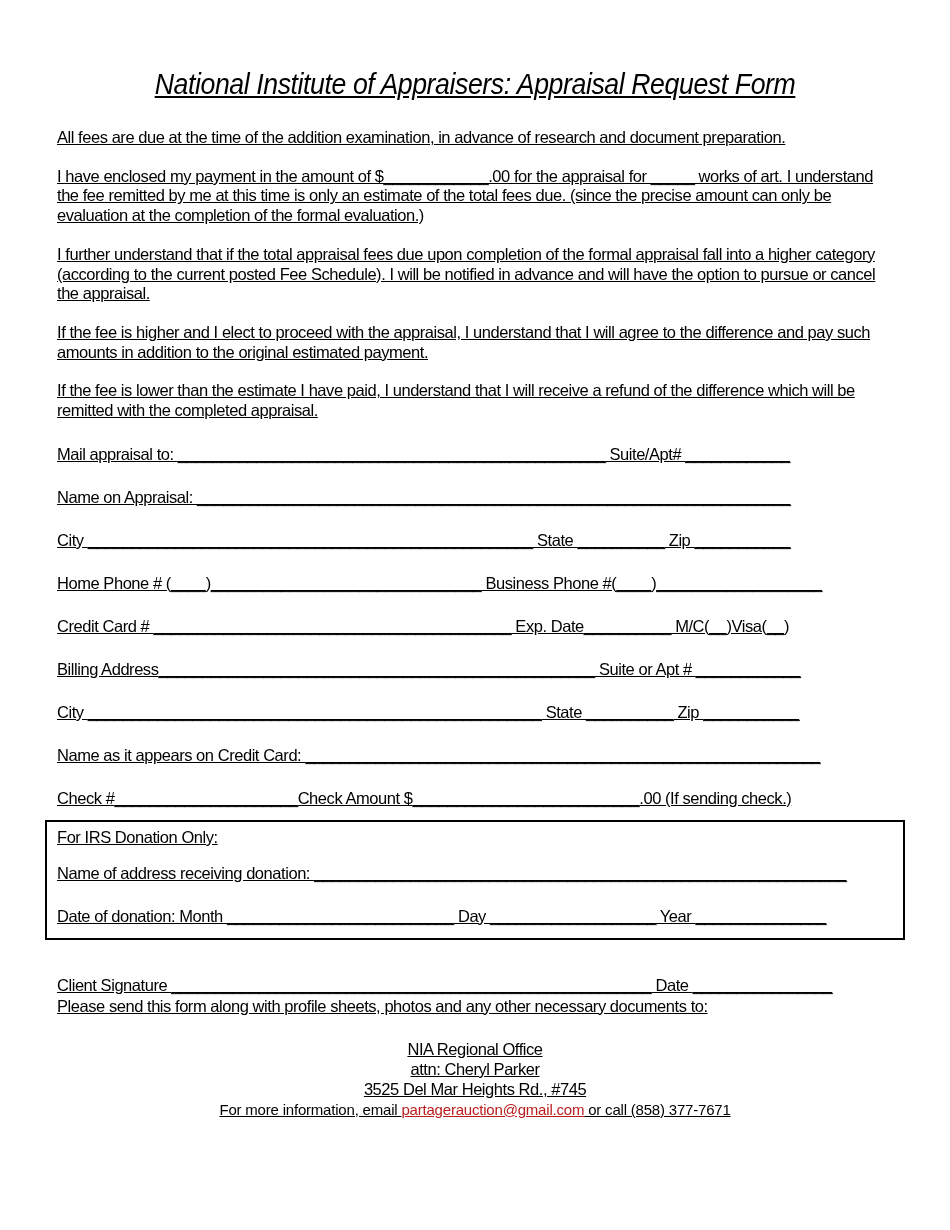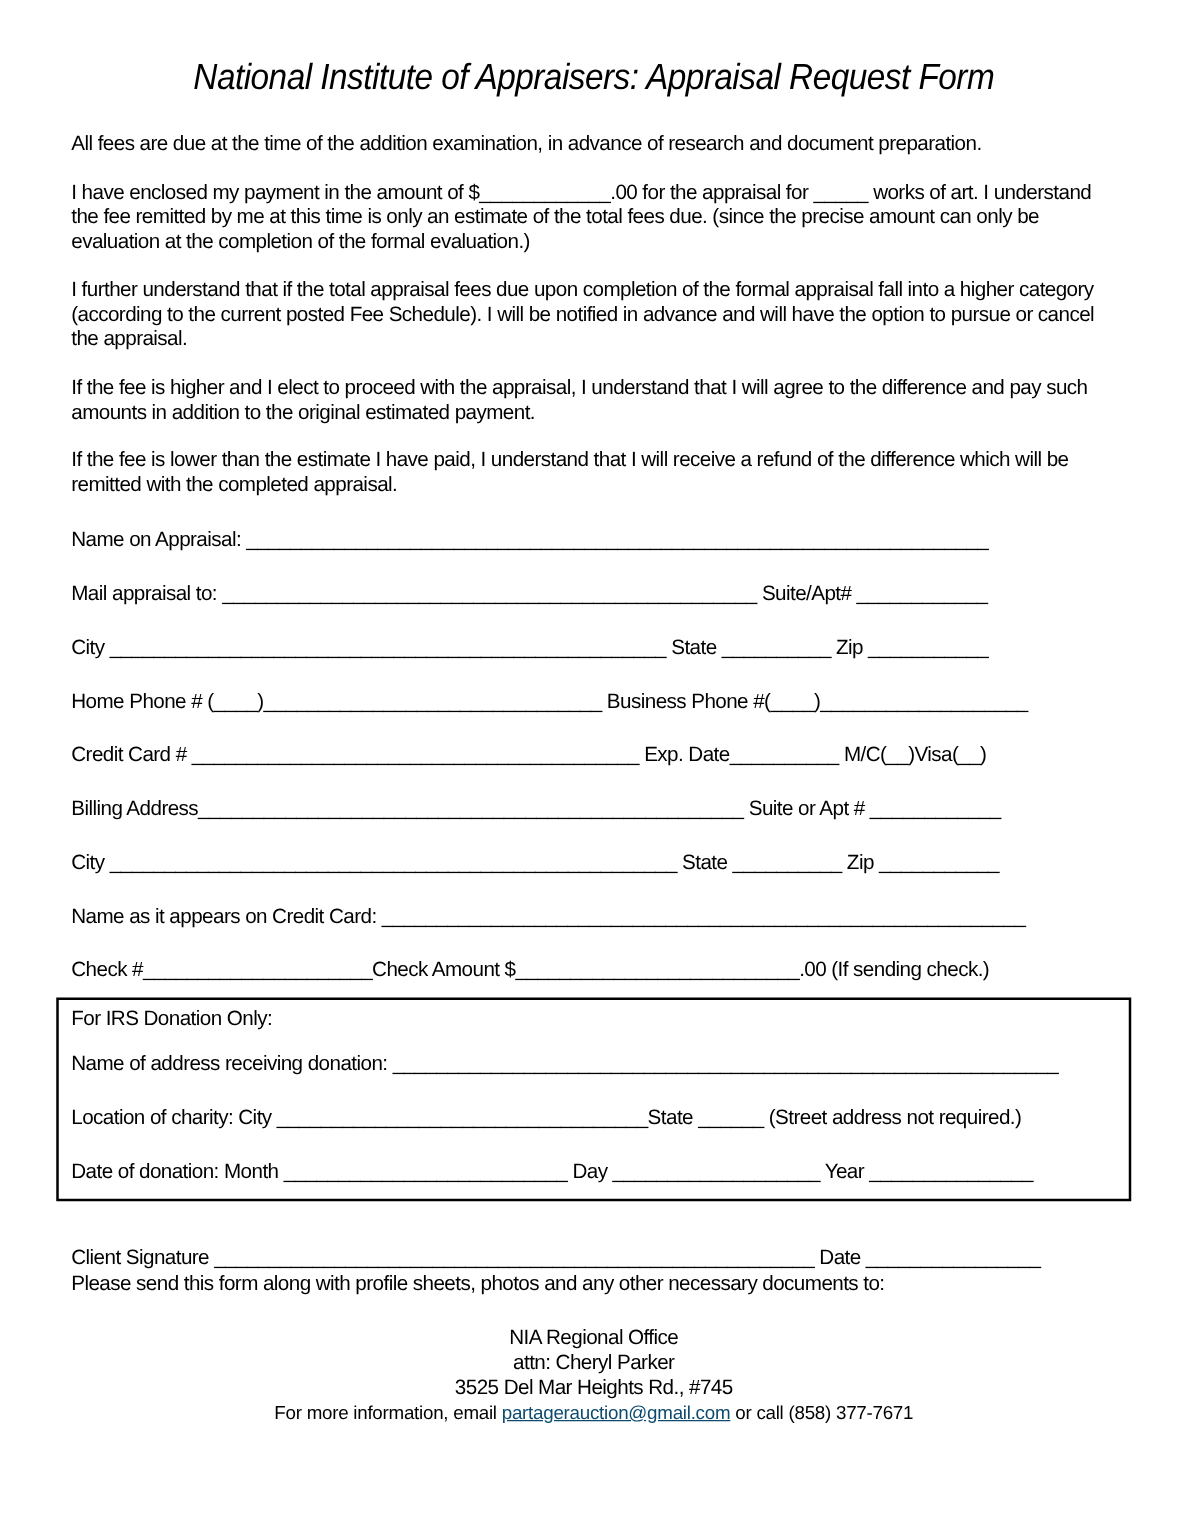--- a/index.html
+++ b/index.html
@@ -3,21 +3,21 @@
 <meta charset="utf-8">
 <style>
   html, body { margin: 0; padding: 0; background: #ffffff; }
   body {
     width: 950px;
     font-family: "Liberation Sans", sans-serif;
     color: #000000;
     font-size: 16.5px;
     letter-spacing: -0.45px;
   }
-  .page { padding: 44px 57px 40px 57px; width: 836px; }
+  .page { padding: 66px 57px 40px 57px; width: 836px; text-decoration: underline; }
   .title {
     margin: 0;
     text-align: center;
     font-size: 29px;
     line-height: 36px;
     font-style: italic;
     font-weight: normal;
     transform: scaleX(0.92);
     white-space: nowrap;
   }
@@ -33,21 +33,21 @@
     margin-left: -12px;
     margin-right: -12px;
     padding: 0 10px 0 10px;
   }
   .irs-box .fline.boxfirst { line-height: 30px; height: 30px; }
   .sig-line { margin-top: 35px; line-height: 21px; white-space: pre; }
   .send-note { line-height: 21px; white-space: pre; }
   .addr { margin-top: 22px; text-align: center; }
   .al { line-height: 20px; white-space: pre; }
   .info { line-height: 21px; font-size: 15px; letter-spacing: -0.2px; white-space: pre; }
-  .info a { color: #0c4a6e; text-decoration: underline; cursor: pointer; }
+  .info a { color: #b91c1c; text-decoration: underline; cursor: pointer; }
 </style>
 </head>
 <body>
 
 <div class="page">
 
   <h1 class="title">National Institute of Appraisers: Appraisal Request Form</h1>
 
   <div class="para first">
     <div class="pl">All fees are due at the time of the addition examination, in advance of research and document preparation.</div>
@@ -70,23 +70,23 @@
     <div class="pl">amounts in addition to the original estimated payment.</div>
   </div>
 
   <div class="para">
     <div class="pl">If the fee is lower than the estimate I have paid, I understand that I will receive a refund of the difference which will be</div>
     <div class="pl">remitted with the completed appraisal.</div>
   </div>
 
   <div class="form-section">
 
+    <div class="fline"><span class="lb">Mail appraisal to: </span><span class="bl">_________________________________________________</span><span class="lb"> Suite/Apt# </span><span class="bl">____________</span></div>
+
     <div class="fline"><span class="lb">Name on Appraisal: </span><span class="bl">____________________________________________________________________</span></div>
-
-    <div class="fline"><span class="lb">Mail appraisal to: </span><span class="bl">_________________________________________________</span><span class="lb"> Suite/Apt# </span><span class="bl">____________</span></div>
 
     <div class="fline"><span class="lb">City </span><span class="bl">___________________________________________________</span><span class="lb"> State </span><span class="bl">__________</span><span class="lb"> Zip </span><span class="bl">___________</span></div>
 
     <div class="fline"><span class="lb">Home Phone # (</span><span class="bl">____</span><span class="lb">)</span><span class="bl">_______________________________</span><span class="lb"> Business Phone #(</span><span class="bl">____</span><span class="lb">)</span><span class="bl">___________________</span></div>
 
     <div class="fline"><span class="lb">Credit Card # </span><span class="bl">_________________________________________</span><span class="lb"> Exp. Date</span><span class="bl">__________</span><span class="lb"> M/C(</span><span class="bl">__</span><span class="lb">)Visa(</span><span class="bl">__</span><span class="lb">)</span></div>
 
     <div class="fline"><span class="lb">Billing Address</span><span class="bl">__________________________________________________</span><span class="lb"> Suite or Apt # </span><span class="bl">____________</span></div>
 
     <div class="fline"><span class="lb">City </span><span class="bl">____________________________________________________</span><span class="lb"> State </span><span class="bl">__________</span><span class="lb"> Zip </span><span class="bl">___________</span></div>
@@ -95,21 +95,20 @@
 
     <div class="fline"><span class="lb">Check #</span><span class="bl">_____________________</span><span class="lb">Check Amount $</span><span class="bl">__________________________</span><span class="lb">.00 (If sending check.)</span></div>
 
   </div>
 
   <div class="irs-box">
     <div class="fline boxfirst"><span class="lb">For IRS Donation Only:</span></div>
 
     <div class="fline"><span class="lb">Name of address receiving donation: </span><span class="bl">_____________________________________________________________</span></div>
 
-    <div class="fline"><span class="lb">Location of charity: City </span><span class="bl">__________________________________</span><span class="lb">State </span><span class="bl">______</span><span class="lb"> (Street address not required.)</span></div>
 
     <div class="fline"><span class="lb">Date of donation: Month </span><span class="bl">__________________________</span><span class="lb"> Day </span><span class="bl">___________________</span><span class="lb"> Year </span><span class="bl">_______________</span></div>
   </div>
 
   <div class="sig-line"><span class="lb">Client Signature </span><span class="bl">_______________________________________________________</span><span class="lb"> Date </span><span class="bl">________________</span></div>
 
   <div class="send-note">Please send this form along with profile sheets, photos and any other necessary documents to:</div>
 
   <div class="addr">
     <div class="al">NIA Regional Office</div>

